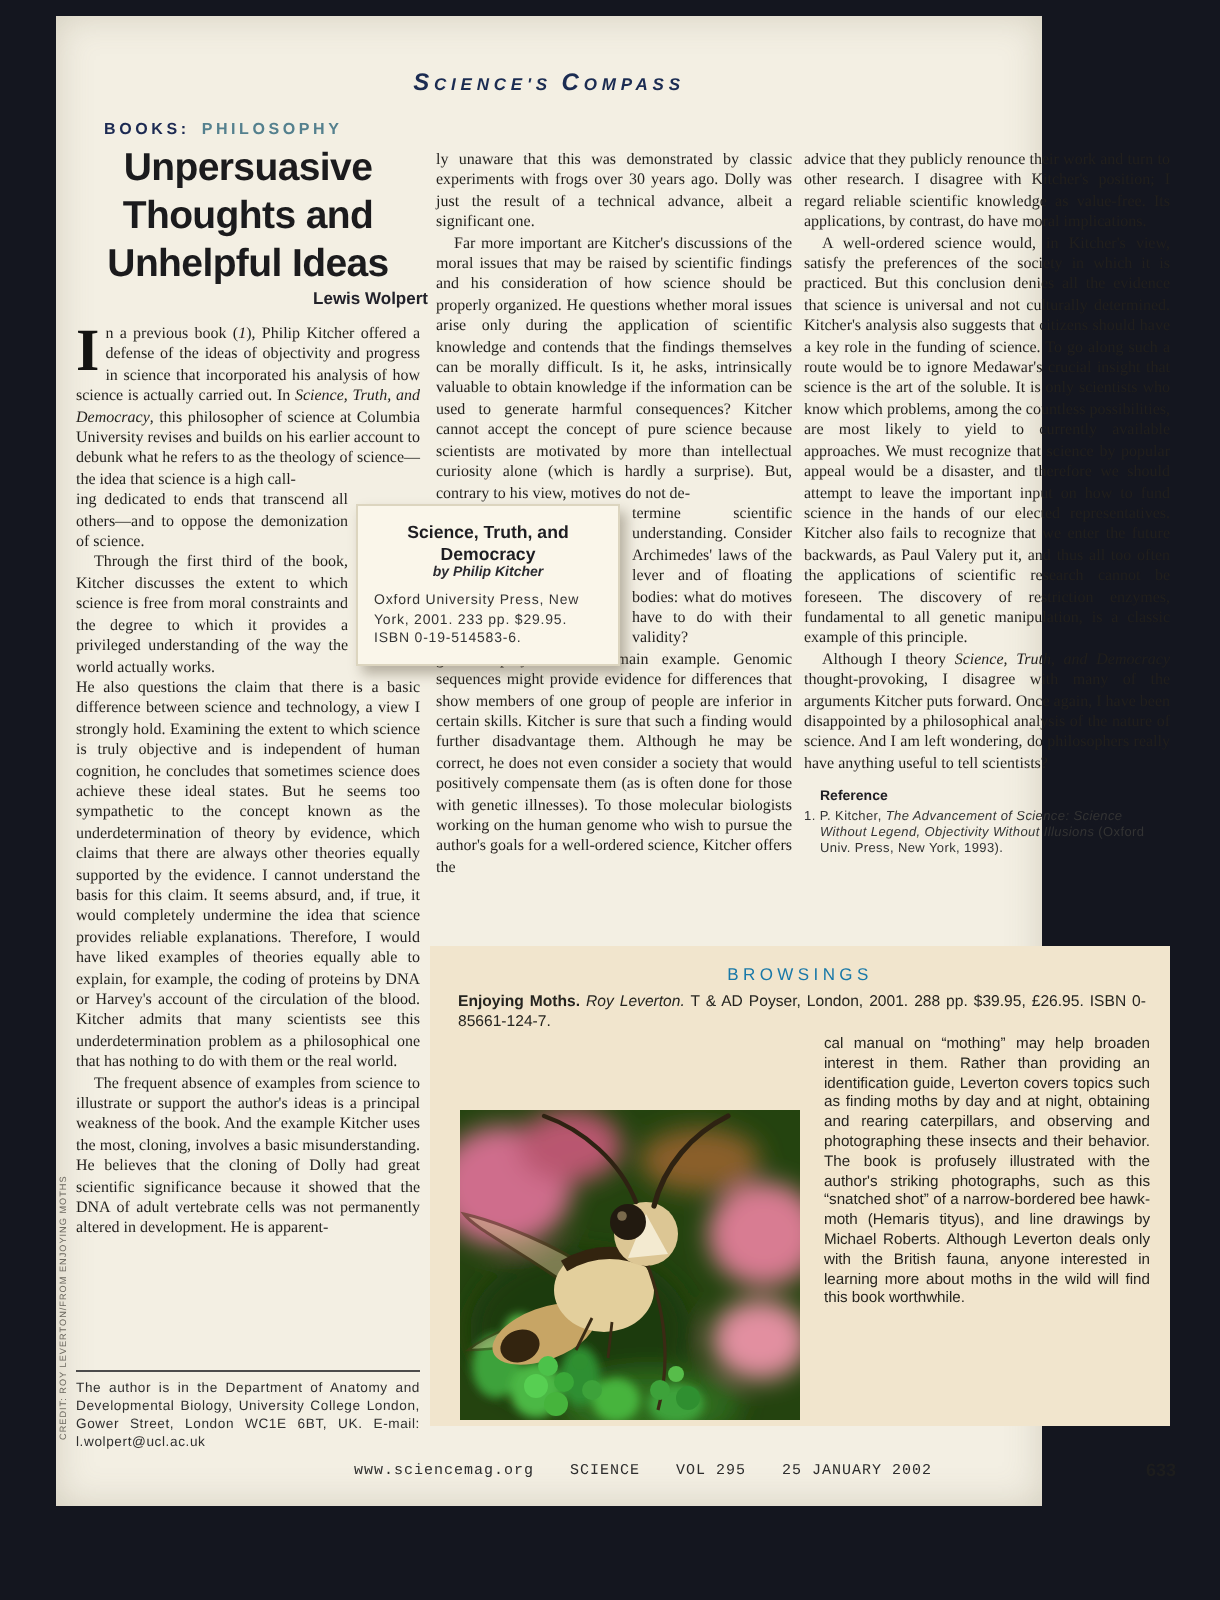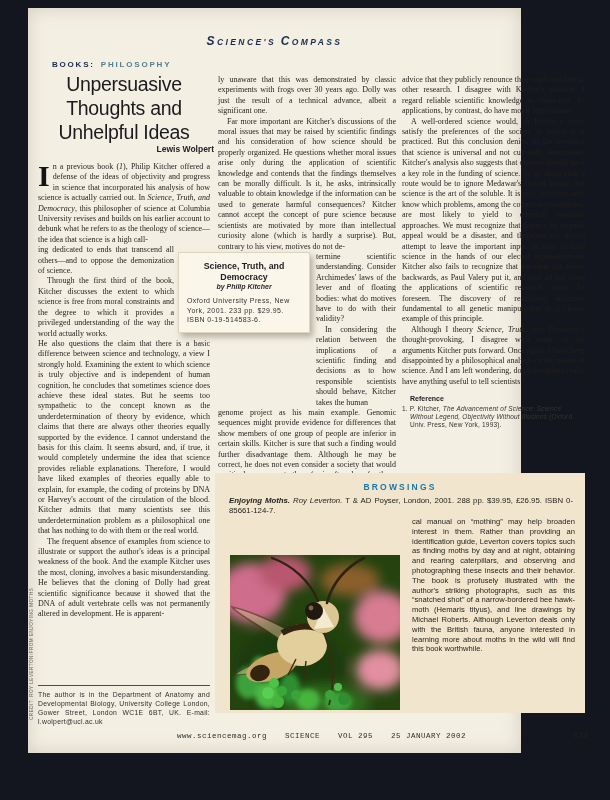--- a/index.html
+++ b/index.html
@@ -23,21 +23,21 @@
   
   .kicker{
     position:absolute;left:24px;top:52px;
     font-family:"Liberation Sans",sans-serif;font-weight:bold;
     font-size:8px;letter-spacing:1.8px;white-space:nowrap;text-align:right;
   }
   .kicker .books{color:#1c2a52;}
   .kicker .topic{color:#54808e;margin-left:6px;}
   .title{
     position:absolute;left:6px;top:64px;width:180px;text-align:center;
-    font-family:"Liberation Sans",sans-serif;font-weight:normal;
+    font-family:"Liberation Sans",sans-serif;font-weight:bold;
     font-size:19.5px;line-height:24px;letter-spacing:-.3px;color:#1b1b1d;
   }
   .author{
     position:absolute;left:6px;top:136px;width:180px;text-align:right;
     font-family:"Liberation Sans",sans-serif;font-weight:bold;font-size:8.5px;color:#22222a;
   }
   
   .col{position:absolute;font-size:8px;line-height:10.4px;color:#211f1c;text-align:justify;}
   .col p{margin:0;}
   .col p.ind{text-indent:9px;}
@@ -74,26 +74,26 @@
     letter-spacing:.3px;color:#2e2e2e;text-align:justify;
   }
   
   .browsings{
     position:absolute;left:187px;top:465px;width:370px;height:240px;
     background:#f1e5cd;
     font-family:"Liberation Sans",sans-serif;color:#25241f;
   }
   .bw-head{
     text-align:center;padding-top:9px;
-    font-weight:bold;font-size:8.5px;letter-spacing:2.2px;color:#1878a8;
+    font-weight:normal;font-size:8.5px;letter-spacing:2.2px;color:#1878a8;
   }
   .bw-cite{
     margin:4px 12px 0 14px;font-size:7.8px;line-height:10px;text-align:justify;
   }
-  .bw-cite .ct{font-weight:bold;font-style:italic;}
+  .bw-cite .ct{font-weight:bold;}
   .bw-cite .ca{font-style:italic;}
   .bw-body{
     margin:2px 10px 0 14px;font-size:7.6px;line-height:9.8px;text-align:justify;text-indent:9px;
   }
   .bw-wrap{
     margin:1px 10px 0 197px;font-size:7.6px;line-height:9.8px;text-align:justify;
   }
   .moth{
     position:absolute;left:15px;top:82px;width:170px;height:155px;overflow:hidden;
   }
@@ -139,21 +139,20 @@
     </div>
     <p>He also questions the claim that there is a basic difference between science and technology, a view I strongly hold. Examining the extent to which science is truly objective and is independent of human cognition, he concludes that sometimes science does achieve these ideal states. But he seems too sympathetic to the concept known as the underdetermination of theory by evidence, which claims that there are always other theories equally supported by the evidence. I cannot understand the basis for this claim. It seems absurd, and, if true, it would completely undermine the idea that science provides reliable explanations. Therefore, I would have liked examples of theories equally able to explain, for example, the coding of proteins by DNA or Harvey's account of the circulation of the blood. Kitcher admits that many scientists see this underdetermination problem as a philosophical one that has nothing to do with them or the real world.</p>
     <p class="ind">The frequent absence of examples from science to illustrate or support the author's ideas is a principal weakness of the book. And the example Kitcher uses the most, cloning, involves a basic misunderstanding. He believes that the cloning of Dolly had great scientific significance because it showed that the DNA of adult vertebrate cells was not permanently altered in development. He is apparent-</p>
   </div>
 
   <div class="col col2">
     <p>ly unaware that this was demonstrated by classic experiments with frogs over 30 years ago. Dolly was just the result of a technical advance, albeit a significant one.</p>
     <p class="ind">Far more important are Kitcher's discussions of the moral issues that may be raised by scientific findings and his consideration of how science should be properly organized. He questions whether moral issues arise only during the application of scientific knowledge and contends that the findings themselves can be morally difficult. Is it, he asks, intrinsically valuable to obtain knowledge if the information can be used to generate harmful consequences? Kitcher cannot accept the concept of pure science because scientists are motivated by more than intellectual curiosity alone (which is hardly a surprise). But, contrary to his view, motives do not de-</p>
     <div class="nar-l">
       <p>termine scientific understanding. Consider Archimedes' laws of the lever and of floating bodies: what do motives have to do with their validity?</p>
-      <p class="ind">In considering the relation between the implications of a scientific finding and decisions as to how responsible scientists should behave, Kitcher takes the human</p>
     </div>
     <p>genome project as his main example. Genomic sequences might provide evidence for differences that show members of one group of people are inferior in certain skills. Kitcher is sure that such a finding would further disadvantage them. Although he may be correct, he does not even consider a society that would positively compensate them (as is often done for those with genetic illnesses). To those molecular biologists working on the human genome who wish to pursue the author's goals for a well-ordered science, Kitcher offers the</p>
   </div>
 
   <div class="col col3">
     <p>advice that they publicly renounce their work and turn to other research. I disagree with Kitcher's position; I regard reliable scientific knowledge as value-free. Its applications, by contrast, do have moral implications.</p>
     <p class="ind">A well-ordered science would, in Kitcher's view, satisfy the preferences of the society in which it is practiced. But this conclusion denies all the evidence that science is universal and not culturally determined. Kitcher's analysis also suggests that citizens should have a key role in the funding of science. To go along such a route would be to ignore Medawar's crucial insight that science is the art of the soluble. It is only scientists who know which problems, among the countless possibilities, are most likely to yield to currently available approaches. We must recognize that science by popular appeal would be a disaster, and therefore we should attempt to leave the important input on how to fund science in the hands of our elected representatives. Kitcher also fails to recognize that we enter the future backwards, as Paul Valery put it, and thus all too often the applications of scientific research cannot be foreseen. The discovery of restriction enzymes, fundamental to all genetic manipulation, is a classic example of this principle.</p>
     <p class="ind"><span>Although I theory </span><span class="bkital">Science, Truth, and Democracy</span><span> thought-provoking, I disagree with many of the arguments Kitcher puts forward. Once again, I have been disappointed by a philosophical analysis of the nature of science. And I am left wondering, do philosophers really have anything useful to tell scientists?</span></p>
     <div class="refs">
       <div class="rhead">Reference</div>

